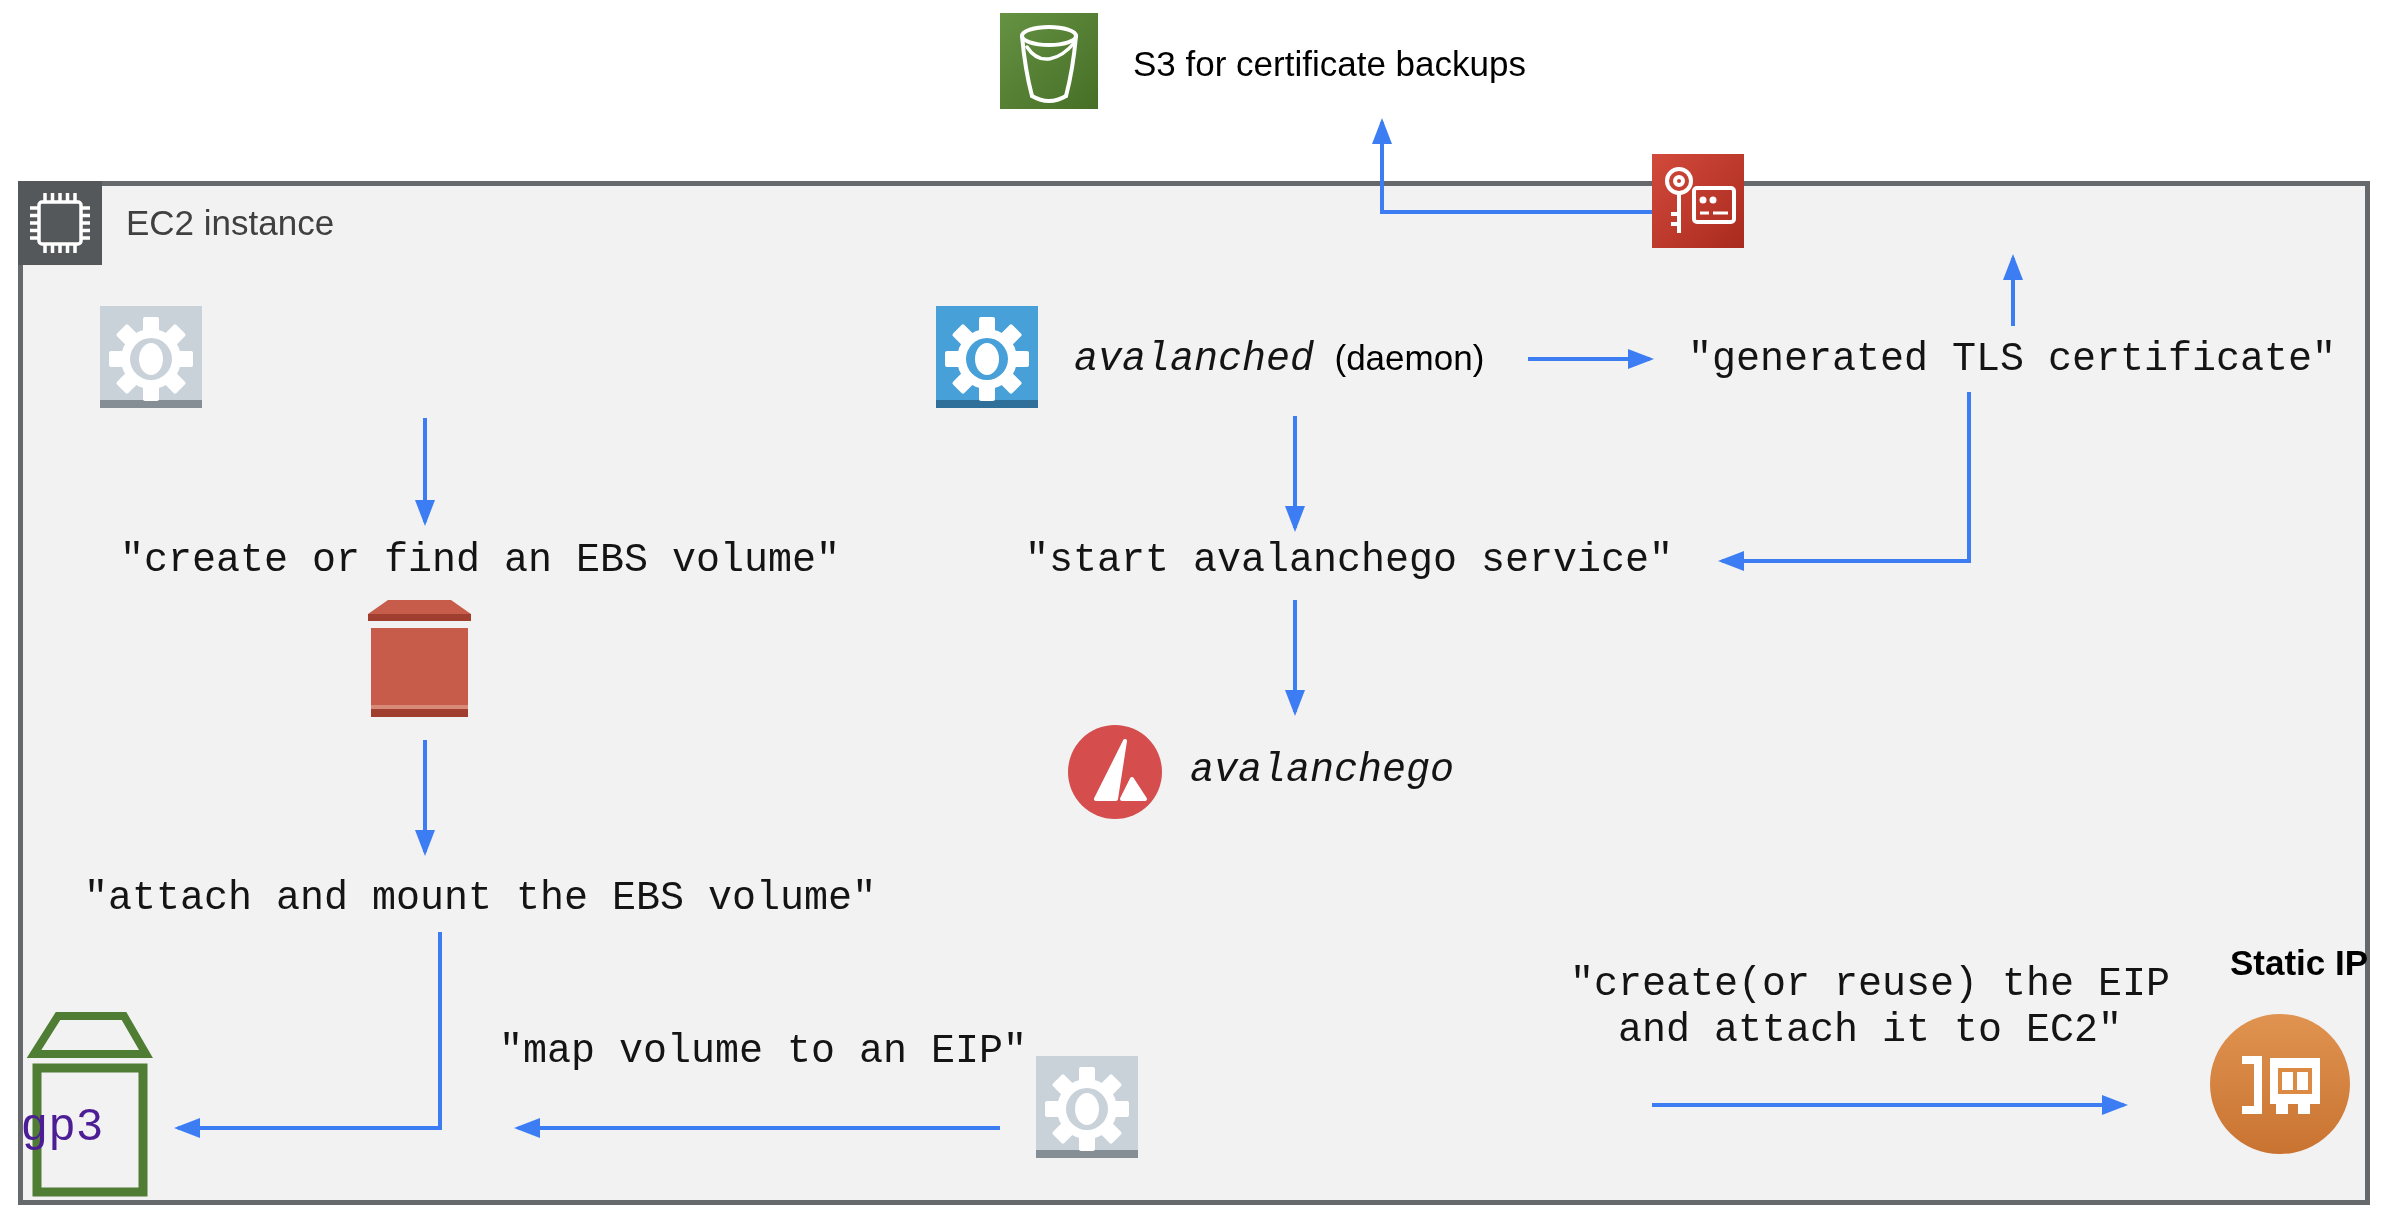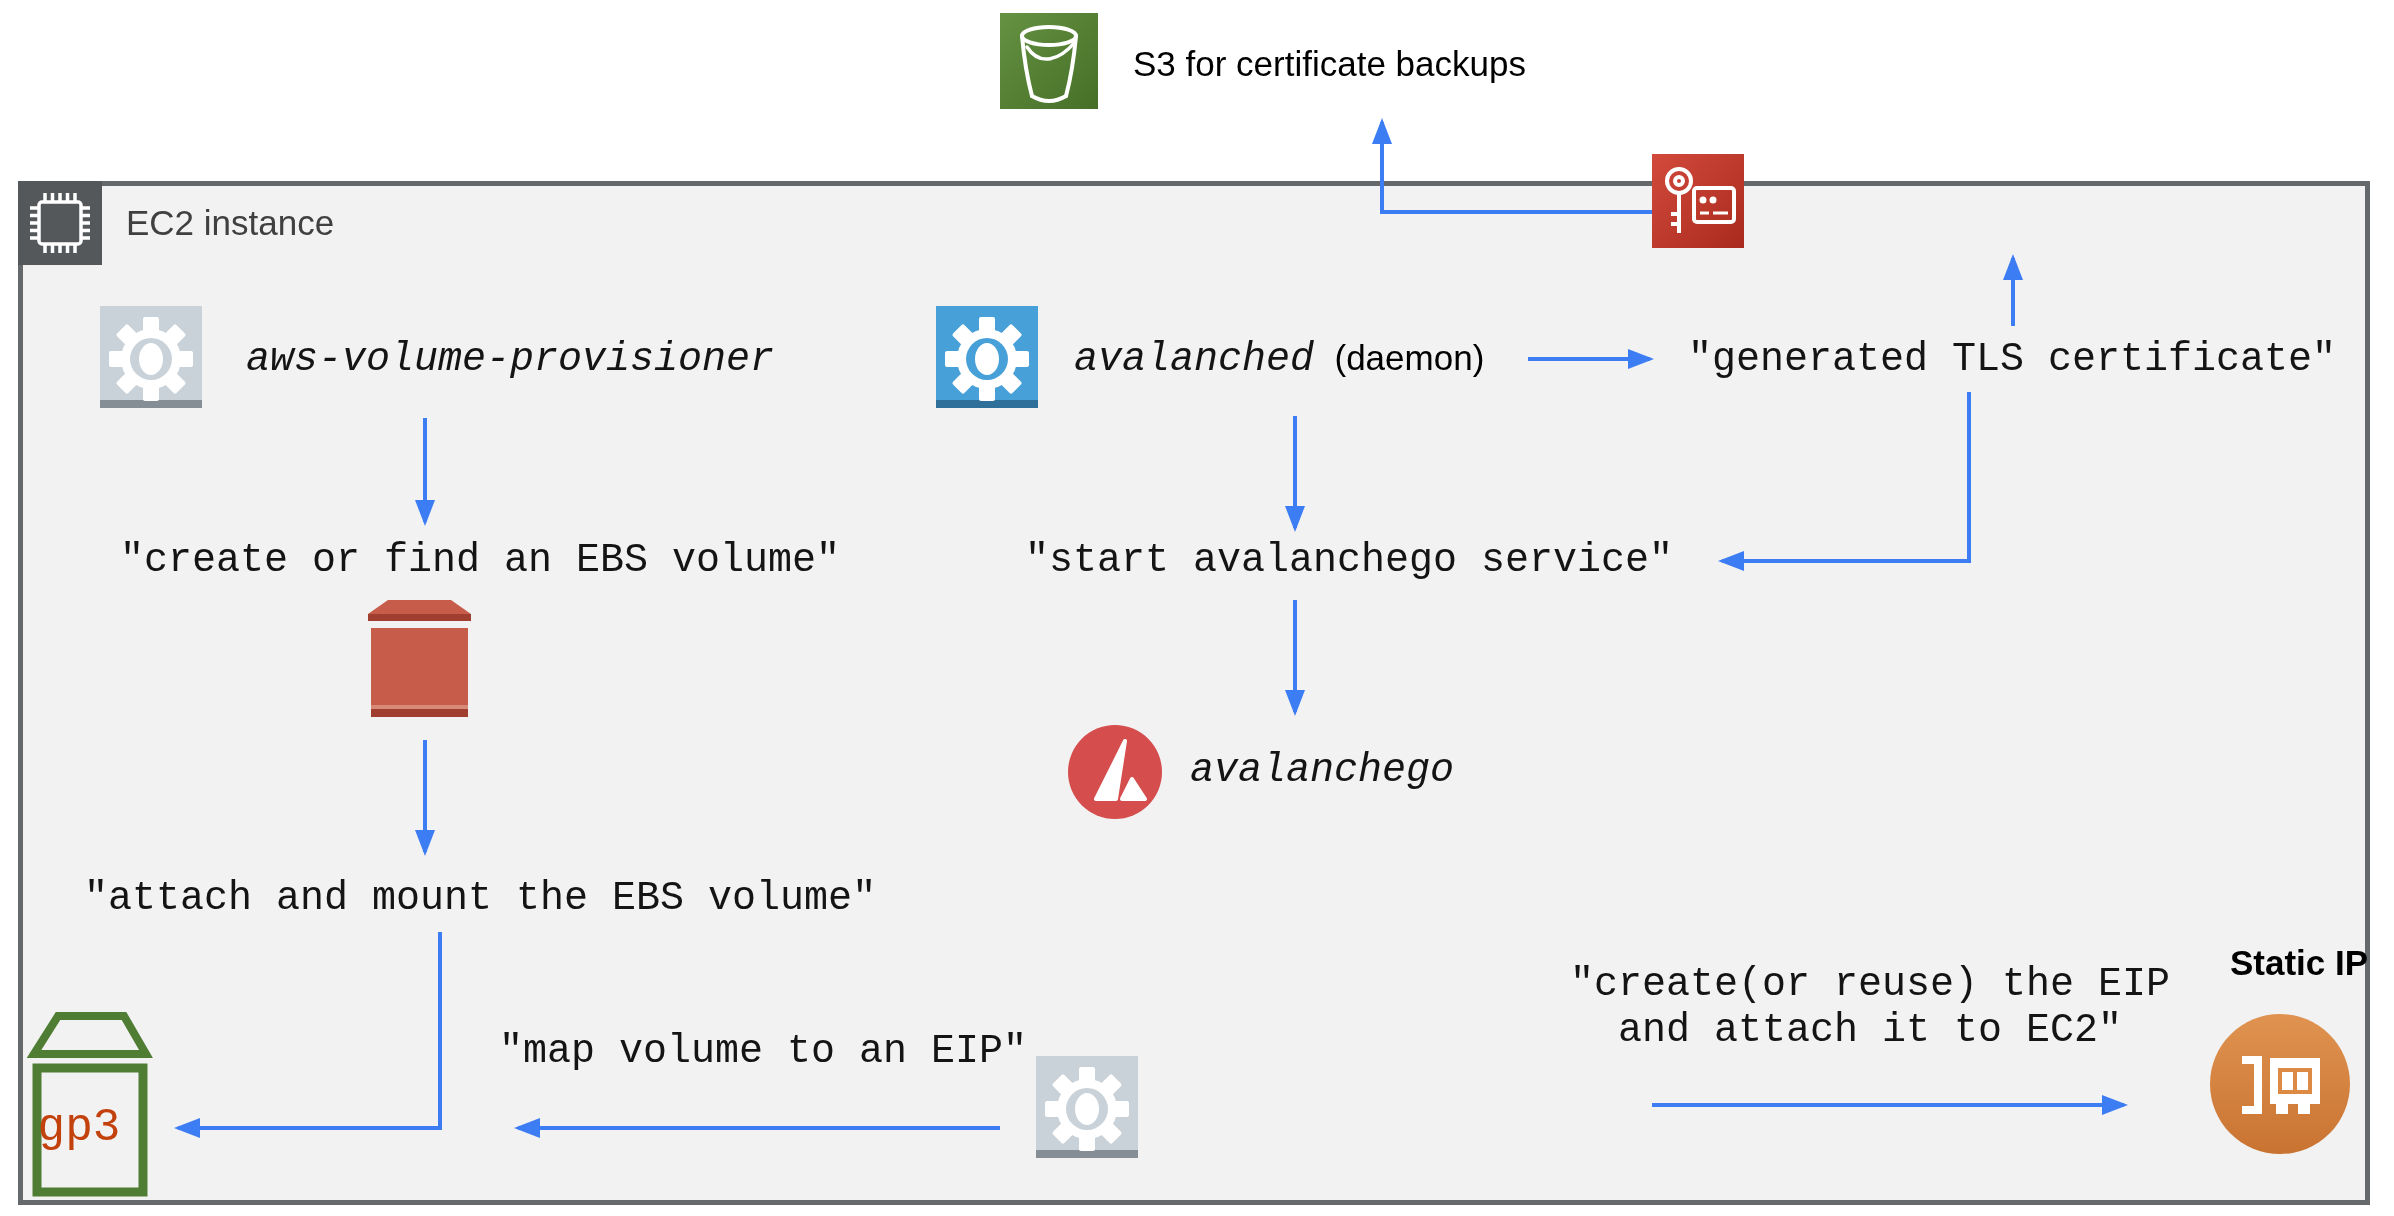--- a/index.html
+++ b/index.html
@@ -10,22 +10,22 @@
   .it{font-style:italic;}
   .sans{font-family:Liberation Sans, sans-serif;font-size:35px;color:#000;white-space:nowrap;}
   .vc{transform:translateY(-50%);}
   .ec2-box{left:18px;top:181px;width:2352px;height:1024px;box-sizing:border-box;
            border:5px solid #66696c;background:#f2f2f3;z-index:1;}
   .corner{left:18px;top:181px;width:84px;height:84px;background:#54585b;z-index:4;}
   .icon{z-index:4;}
   .txt{z-index:6;}
   #arrows{position:absolute;left:0;top:0;z-index:3;}
   .eipblock{left:1570px;top:962px;width:600px;text-align:center;line-height:46px;z-index:6;}
-  .gp3text{left:24px;top:1102px;width:110px;text-align:center;font-family:"Liberation Mono",monospace;
-           font-size:46px;color:#c2410c;z-index:6;}
+  .gp3text{left:7px;top:1102px;width:110px;text-align:center;font-family:"Liberation Mono",monospace;
+           font-size:46px;color:#4c1d95;z-index:6;}
   .staticip{font-weight:bold;}
   .ec2title{color:#404040;}
 </style>
 </head>
 <body>
 
 <div class="canvas">
 
   <div class="abs ec2-box"></div>
 
@@ -214,21 +214,20 @@
       </g>
     </svg>
   </div>
   <div class="abs gp3text">gp3</div>
 
   <div class="abs txt sans vc" style="left:1133px;top:64px;">S3 for certificate backups</div>
 
 
   <div class="abs txt sans vc ec2title" style="left:126px;top:223px;">EC2 instance</div>
 
-  <div class="abs txt mono it vc" style="left:246px;top:359px;">aws-volume-provisioner</div>
 
   <div class="abs txt vc" style="left:1074px;top:359px;white-space:nowrap;">
     <span class="mono it">avalanched</span>
     <span class="sans" style="margin-left:16px;text-align:center;">(daemon)</span>
   </div>
 
   <div class="abs txt mono vc" style="left:1688px;top:359px;">"generated TLS certificate"</div>
 
   <div class="abs txt mono vc" style="left:120px;top:560px;">"create or find an EBS volume"</div>
 

